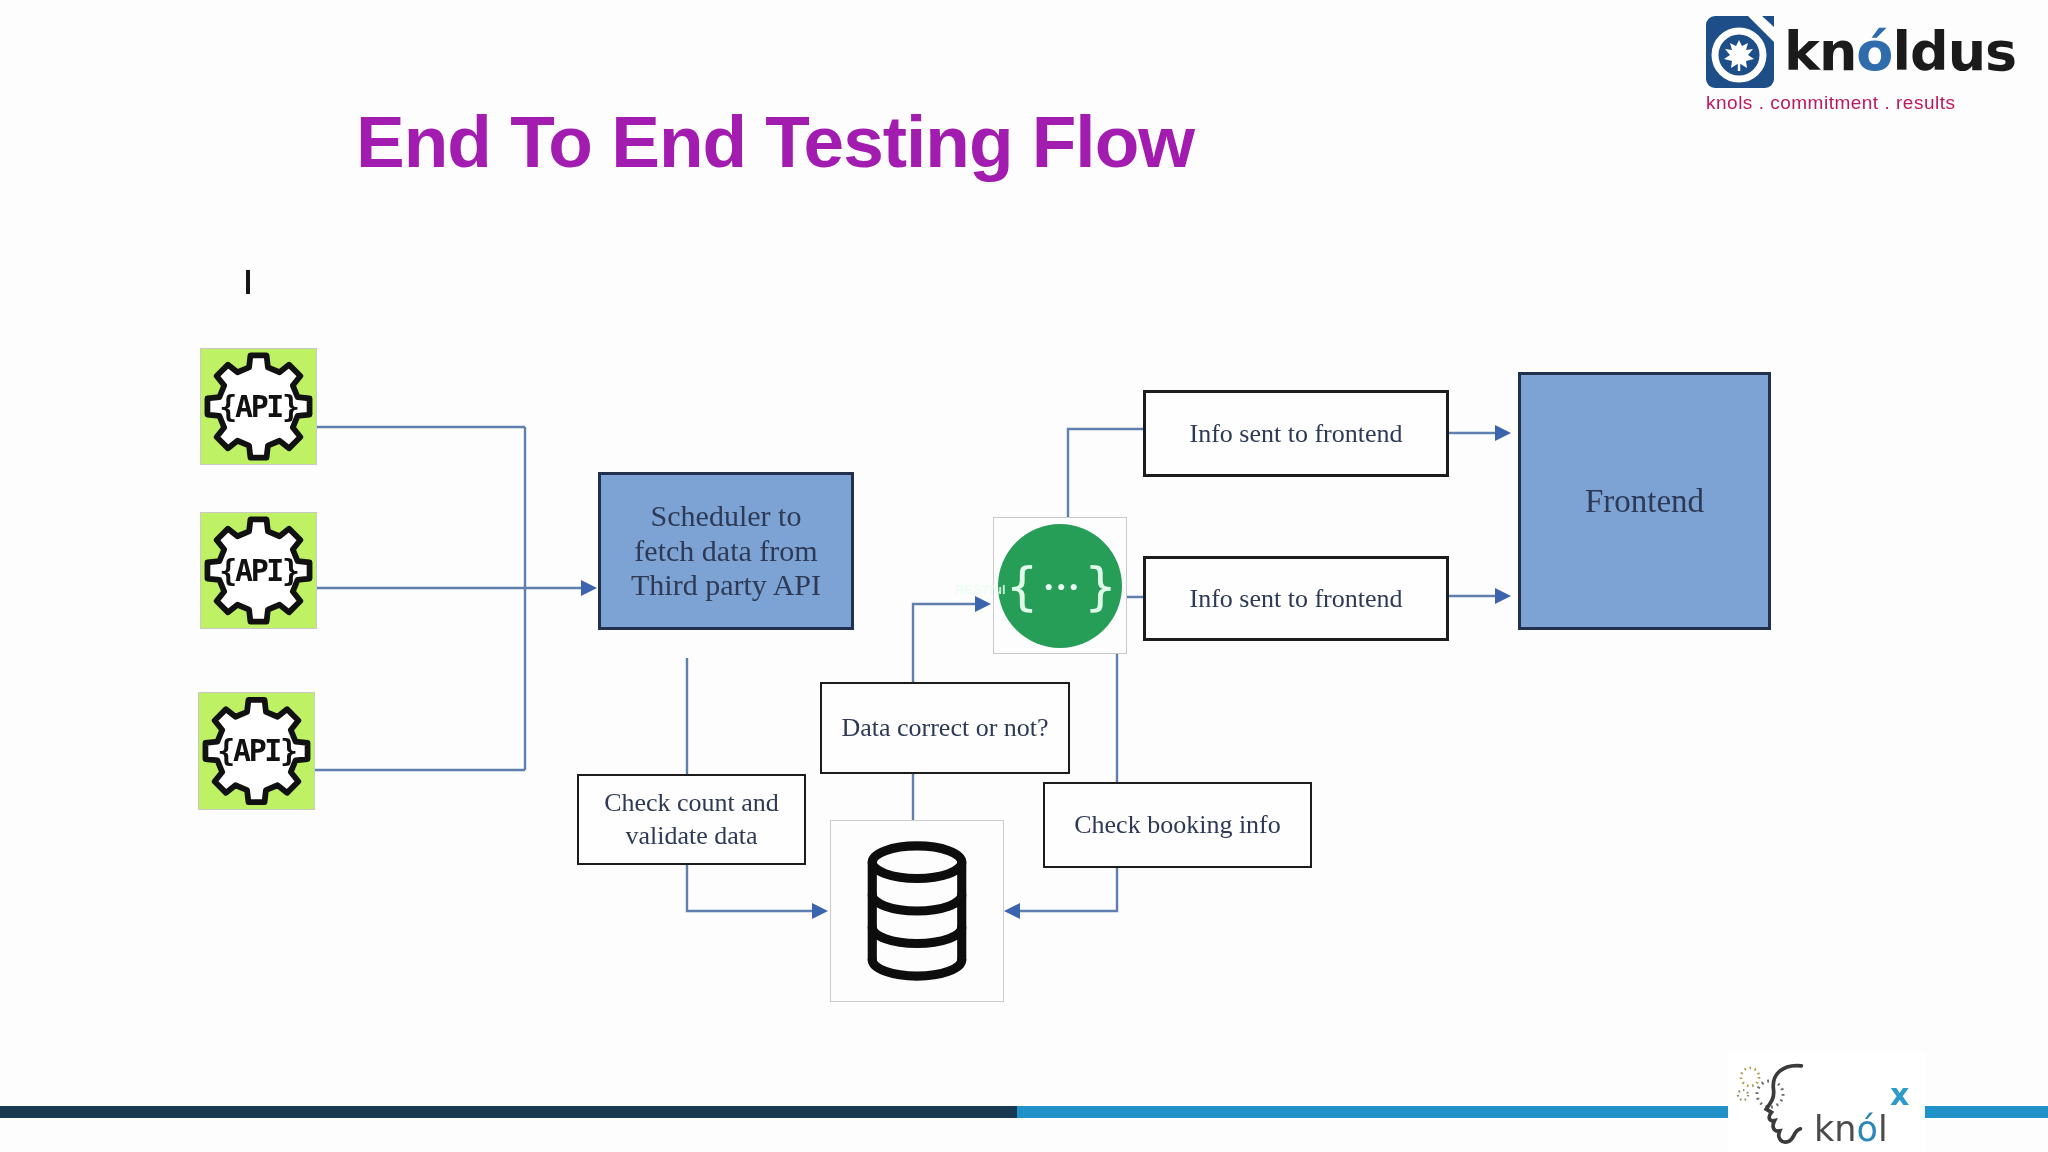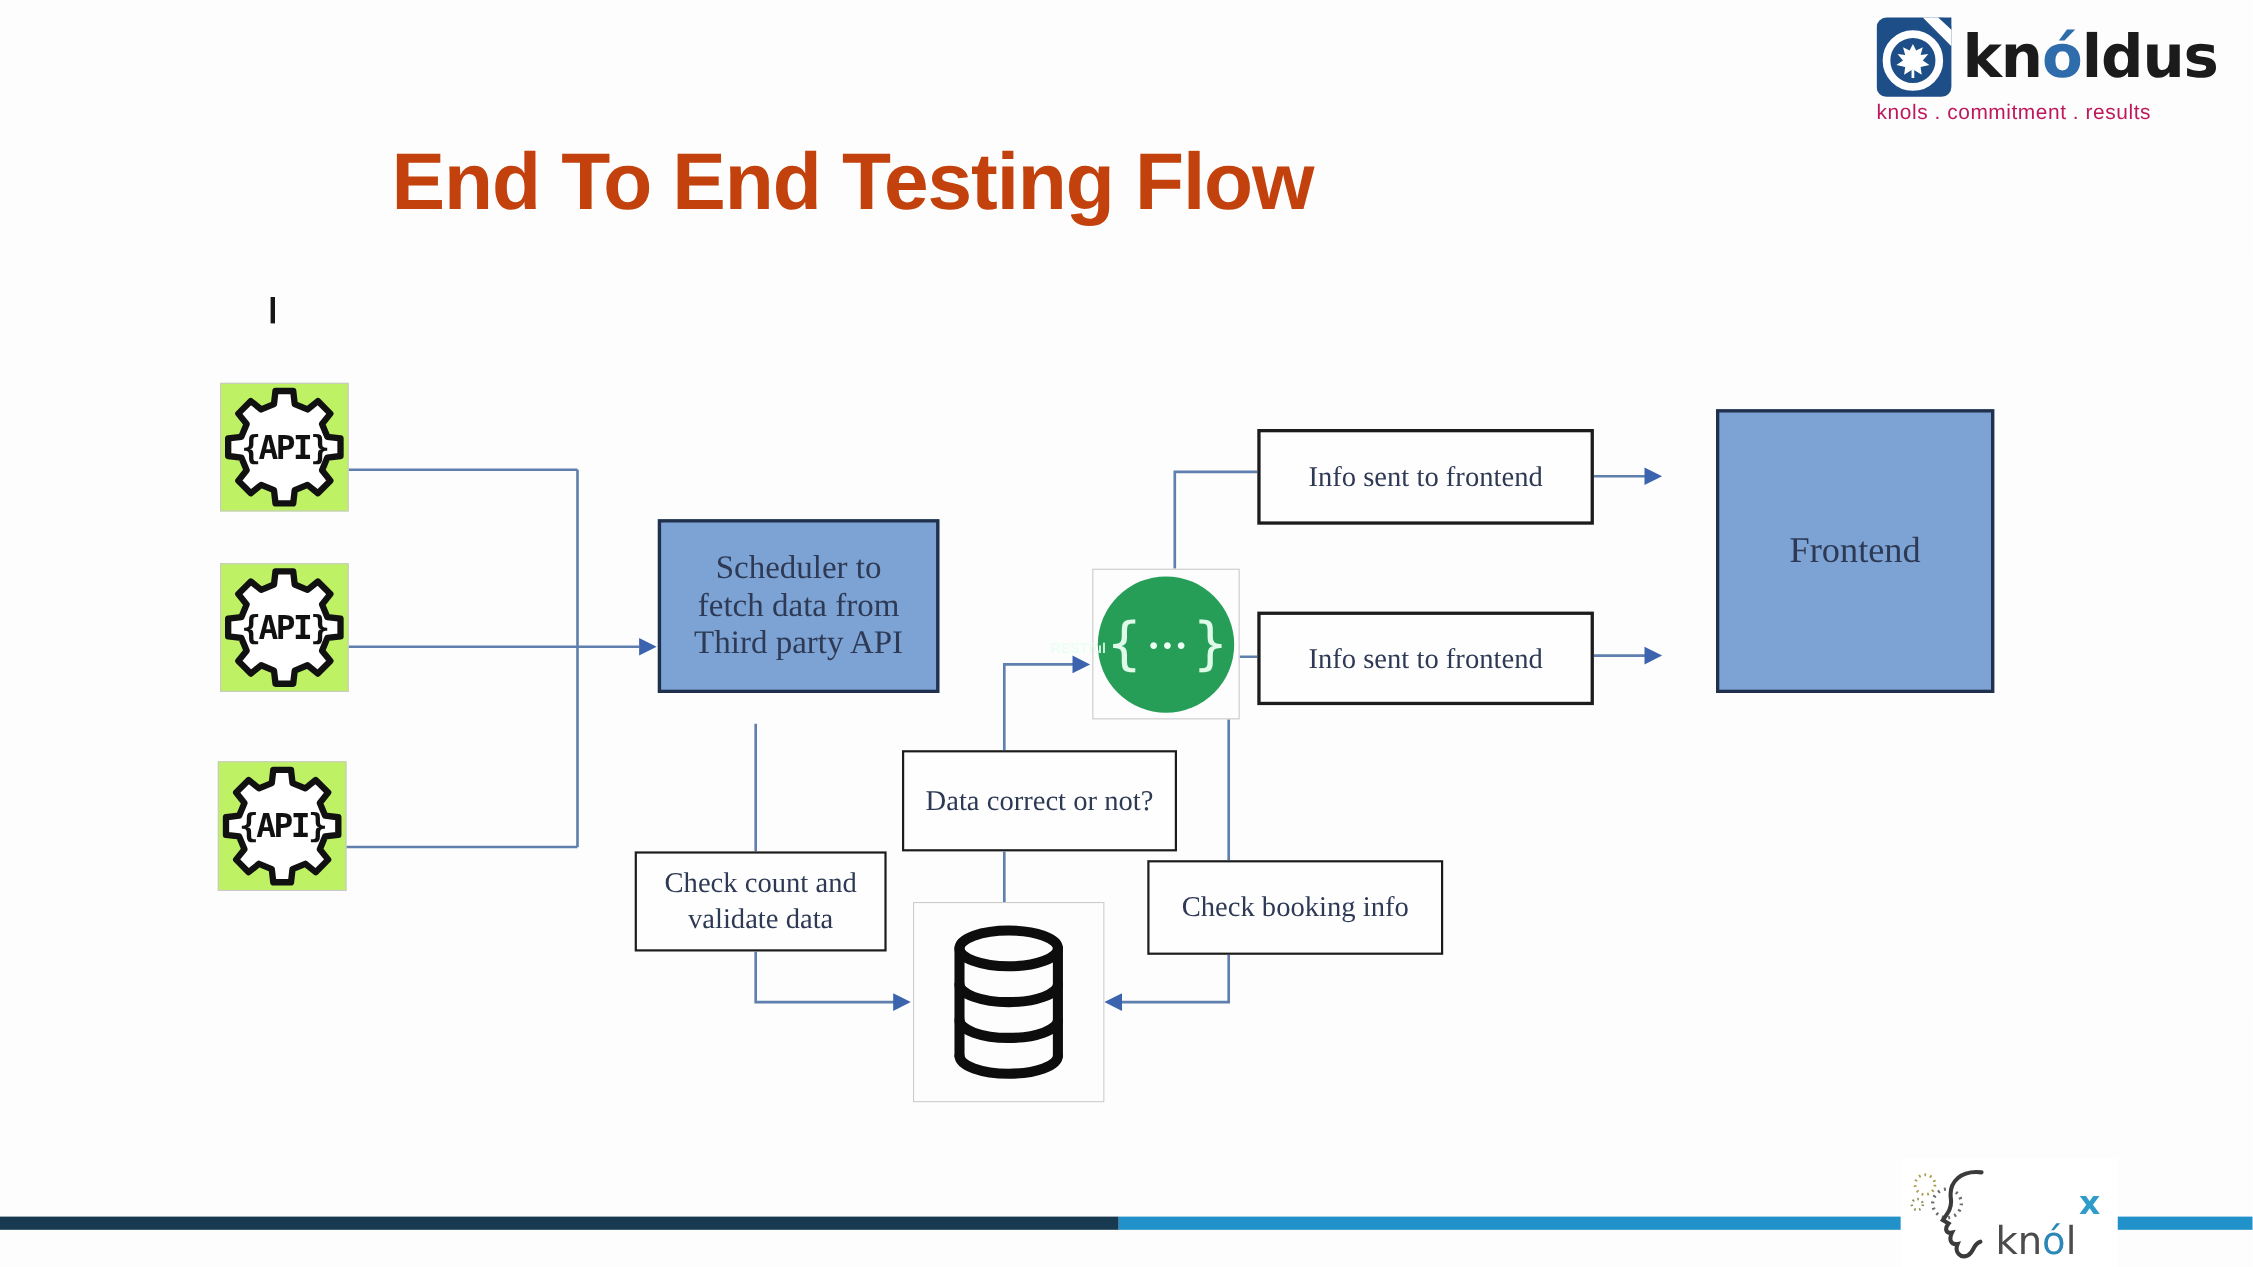--- a/index.html
+++ b/index.html
@@ -1,21 +1,21 @@
 <!DOCTYPE html>
 <html><head>
 <meta charset="utf-8">
 <style>
   html,body{margin:0;padding:0;background:#ffffff;}
   .stage{position:relative;width:2048px;height:1152px;background:#fdfdfd;overflow:hidden;
          font-family:"Liberation Sans",sans-serif;}
 
   
-  .title{position:absolute;left:356px;top:124px;margin:0;width:1000px;
-         font-size:73px;font-weight:bold;letter-spacing:-1px;color:#c2410c;
+  .title{position:absolute;left:356px;top:100px;margin:0;width:1000px;
+         font-size:73px;font-weight:bold;letter-spacing:-1px;color:#a21caf;
          font-family:"Liberation Sans",sans-serif;}
   .brand{position:absolute;left:1706px;top:14px;width:330px;}
   .brand-row{display:flex;align-items:flex-start;}
   .brand-icon{width:70px;height:76px;}
   .brand-word{font-family:"DejaVu Sans",sans-serif;font-weight:600;font-size:54px;
               color:#1b1b1b;line-height:76px;margin-left:8px;letter-spacing:-1px;}
   .brand-word .accent{color:#2f6cab;}
   .brand-tagline{margin-top:2px;font-size:19px;color:#be185d;font-weight:500;
                  letter-spacing:.5px;white-space:nowrap;}
   .cursor-mark{position:absolute;left:246px;top:270px;width:4px;height:24px;background:#161616;}
@@ -26,21 +26,21 @@
   .connectors polygon{fill:#3c63ae;}
 
   
   .node{position:absolute;box-sizing:border-box;z-index:2;display:flex;
         align-items:center;justify-content:center;text-align:center;
         font-family:"Liberation Serif",serif;color:#2e3a55;white-space:pre-line;}
   .white-box{background:#fefefe;border:3px solid #1c1c1c;font-size:26px;}
   .blue-box{background:#7ca3d4;border:3px solid #20304d;}
 
   .scheduler{left:598px;top:472px;width:256px;height:158px;font-size:30px;line-height:1.15;}
-  .frontend{left:1560px;top:372px;width:253px;height:258px;font-size:33px;}
+  .frontend{left:1518px;top:372px;width:253px;height:258px;font-size:33px;}
   .info1{left:1143px;top:390px;width:306px;height:87px;}
   .info2{left:1143px;top:556px;width:306px;height:85px;}
   .datacorrect{left:820px;top:682px;width:250px;height:92px;border-width:2.5px;}
   .checkcount{left:577px;top:774px;width:229px;height:91px;border-width:2.5px;line-height:1.25;}
   .checkbooking{left:1043px;top:782px;width:269px;height:86px;border-width:2.5px;}
 
   
   .api-box{position:absolute;width:115px;height:115px;background:#bef264;
            border:1px solid #c9c9c9;z-index:2;}
   .api1{left:200px;top:348px;}

